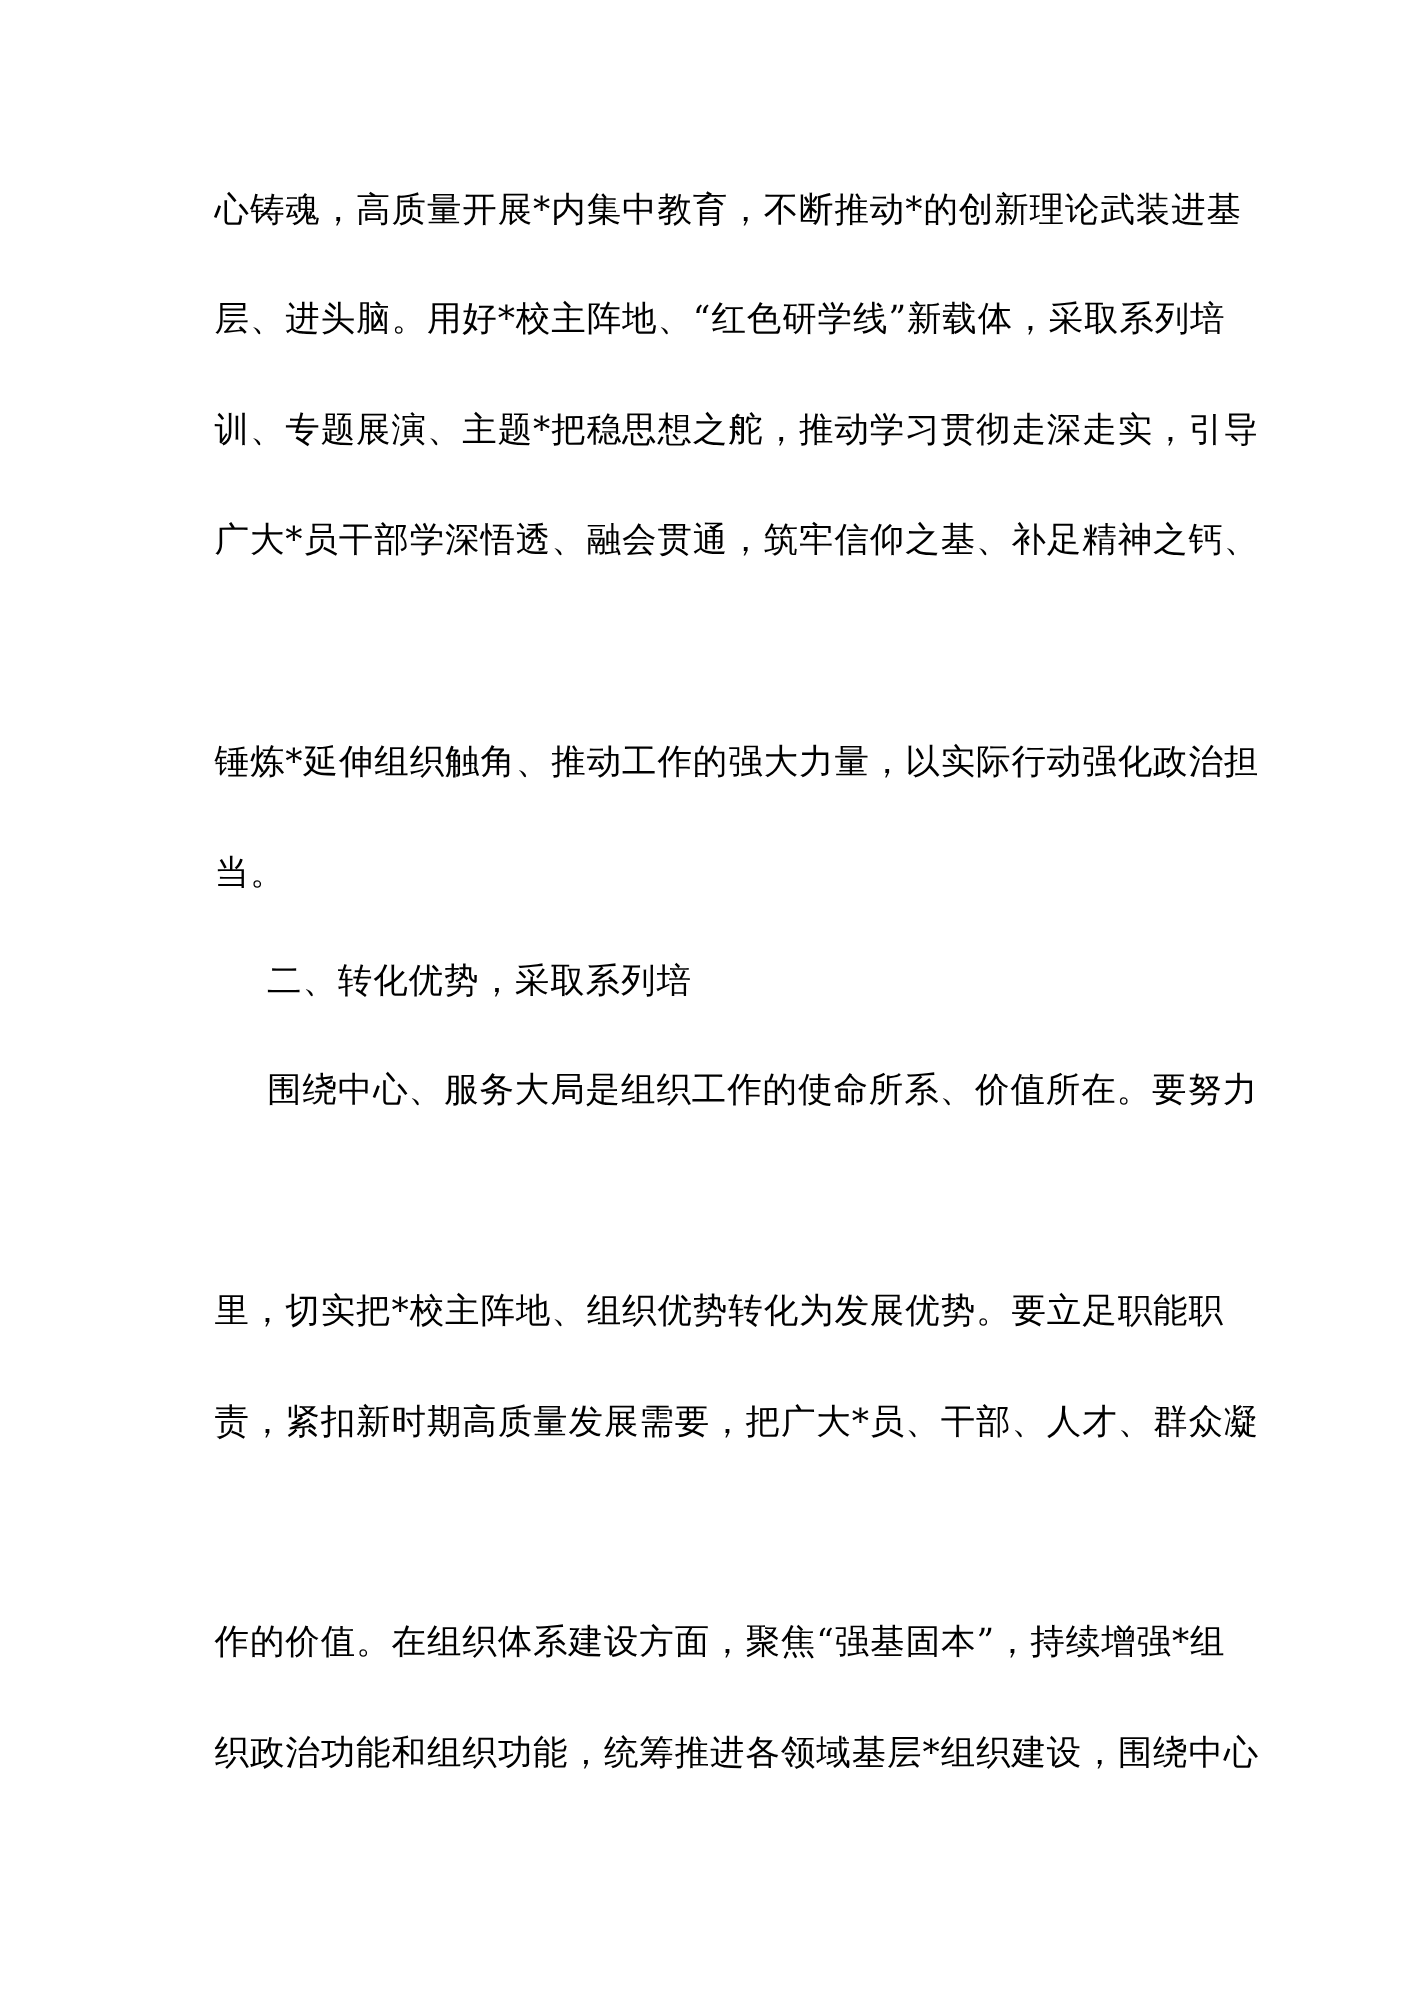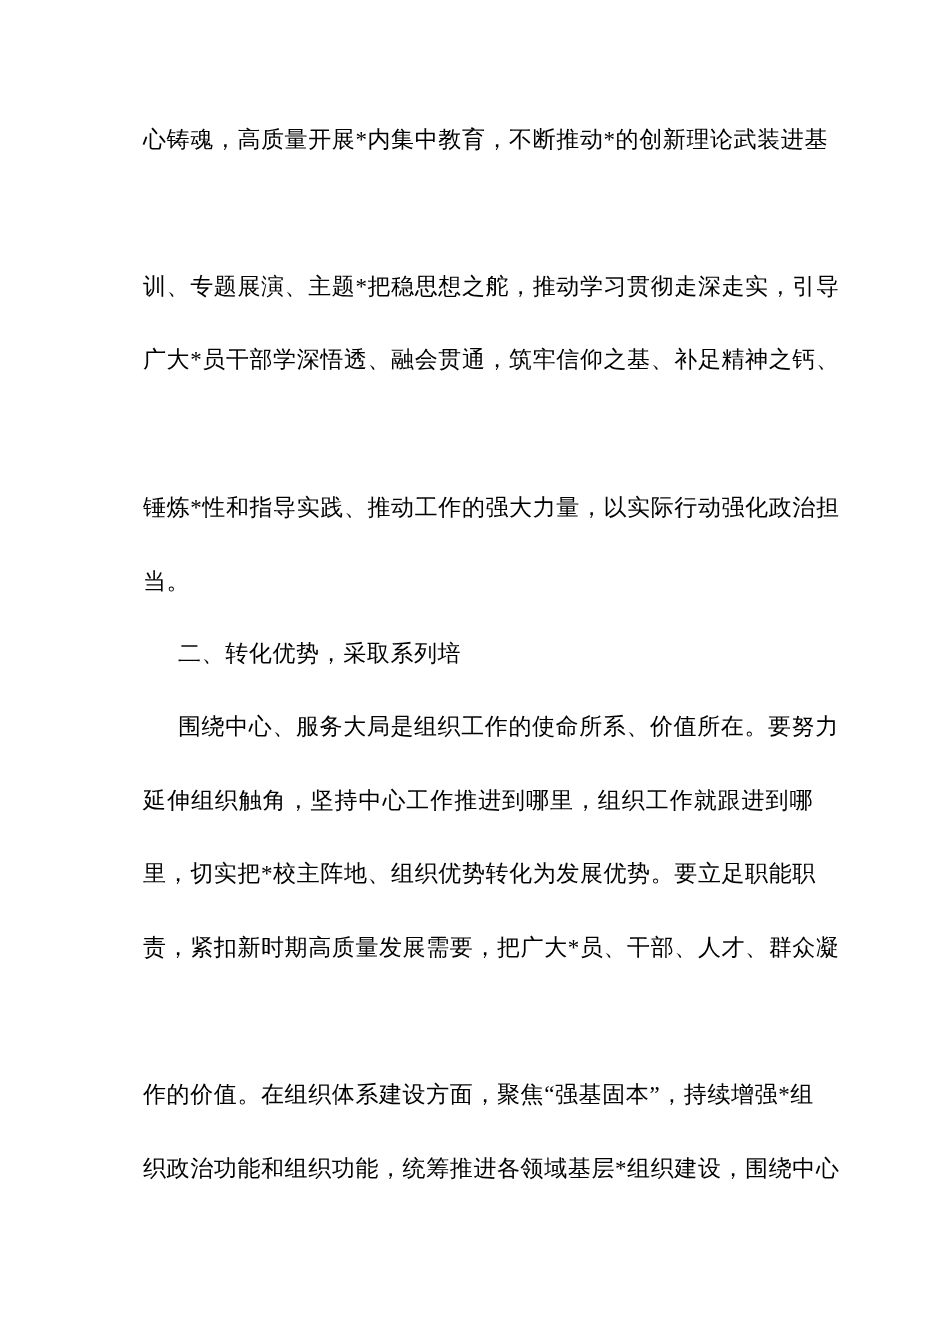--- a/index.html
+++ b/index.html
@@ -14,21 +14,20 @@
       overflow: hidden;
       font-family: "DejaVu Serif", "Liberation Serif", serif;
       color: #000000;
     }
     .page {
       position: absolute;
       left: 0; top: 0;
       width: 950px;
       height: 1344px;
       background: #ffffff;
-      font-family: Liberation Serif, serif;
     }
     .line {
       position: absolute;
       left: 143px;
       width: 670px;
       font-size: 23px;
       line-height: 28px;
       white-space: nowrap;
       letter-spacing: 0.6px;
       text-align: justify;
@@ -43,26 +42,26 @@
     }
     .heading {
       text-align-last: left;
     }
   </style>
 </head>
 <body>
 
 <div class="page">
   <div class="line" style="top:126px">心铸魂，高质量开展*内集中教育，不断推动*的创新理论武装进基</div>
+  <div class="line" style="top:199px">层、进头脑。用好*校主阵地、“红色研学线”新载体，采取系列培</div>
   <div class="line" style="top:273px">训、专题展演、主题*把稳思想之舵，推动学习贯彻走深走实，引导</div>
   <div class="line" style="top:346px">广大*员干部学深悟透、融会贯通，筑牢信仰之基、补足精神之钙、</div>
-  <div class="line" style="top:494px">锤炼*性和指导实践、推动工作的强大力量，以实际行动强化政治担</div>
+  <div class="line" style="top:494px">锤炼*延伸组织触角、推动工作的强大力量，以实际行动强化政治担</div>
   <div class="line last" style="top:568px">当。</div>
 
   <div class="line indent heading" style="top:640px">二、转化优势，采取系列培</div>
 
   <div class="line indent" style="top:713px">围绕中心、服务大局是组织工作的使命所系、价值所在。要努力</div>
-  <div class="line" style="top:787px">延伸组织触角，坚持中心工作推进到哪里，组织工作就跟进到哪</div>
   <div class="line" style="top:860px">里，切实把*校主阵地、组织优势转化为发展优势。要立足职能职</div>
   <div class="line" style="top:934px">责，紧扣新时期高质量发展需要，把广大*员、干部、人才、群众凝</div>
   <div class="line" style="top:1081px">作的价值。在组织体系建设方面，聚焦“强基固本”，持续增强*组</div>
   <div class="line" style="top:1155px">织政治功能和组织功能，统筹推进各领域基层*组织建设，围绕中心</div>
 </div>
 
 </body></html>

